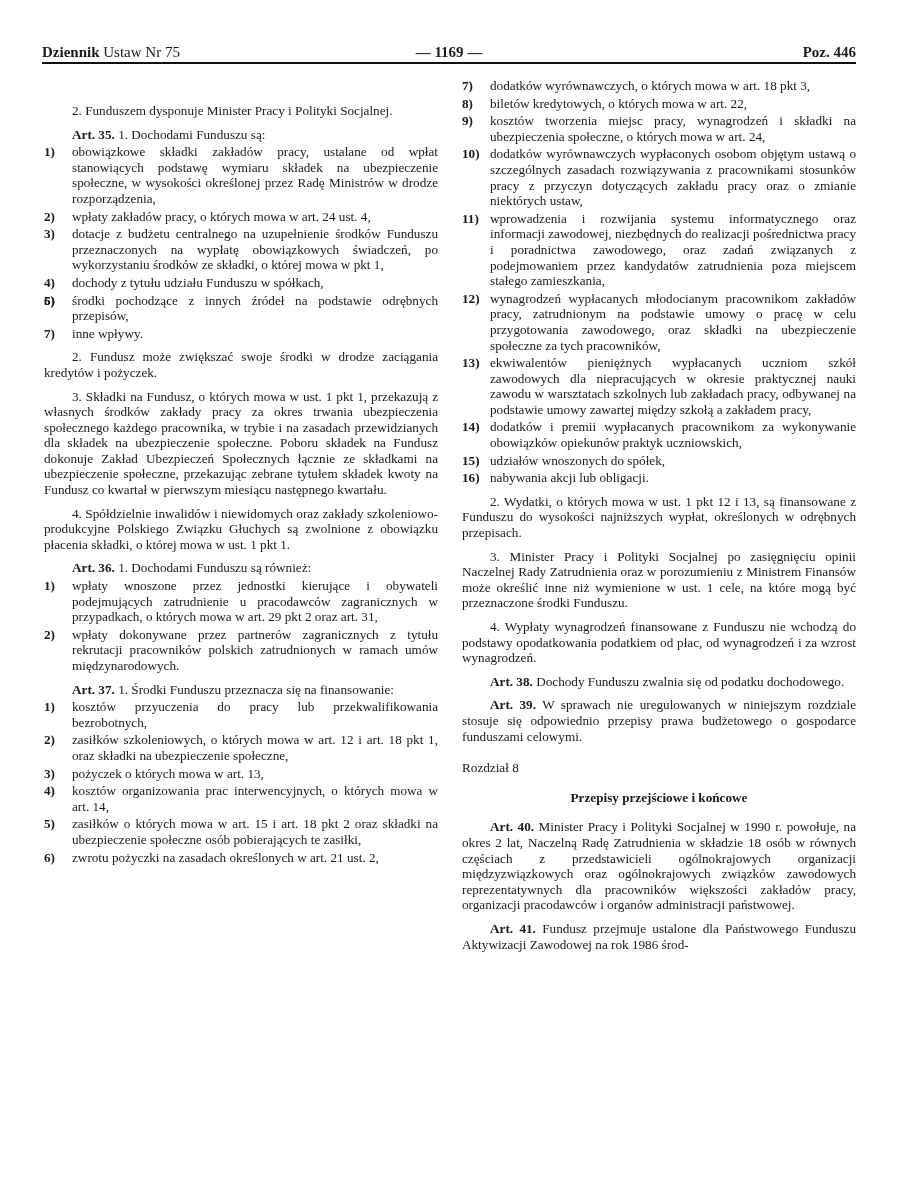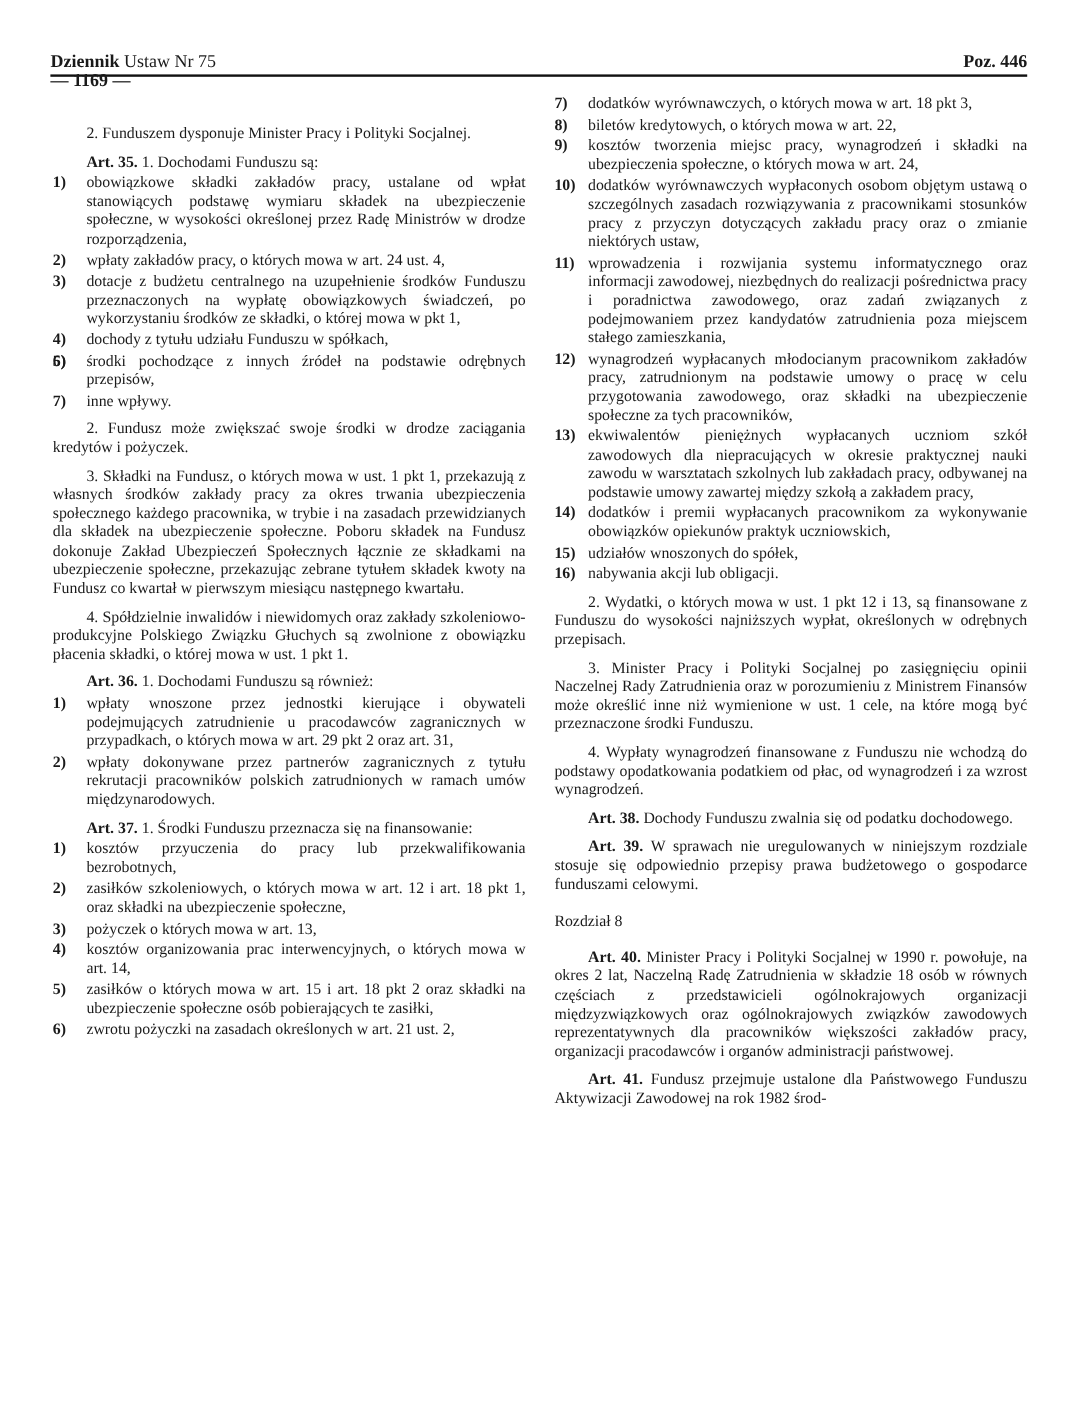--- a/index.html
+++ b/index.html
@@ -7,21 +7,21 @@
     width: 909px; height: 1181px; position: relative; overflow: hidden;
     font-family: "DejaVu Serif", "Liberation Serif", serif;
     color: #1a1a1a;
   }
   .header {
     position: absolute; left: 42px; top: 44px; width: 814px; height: 18px;
     border-bottom: 2px solid #111;
     font-size: 15px; font-family: "Liberation Serif", serif;
   }
   .header .left { position: absolute; left: 0; top: 0; }
-  .header .center { position: absolute; left: 0; right: 0; top: 16px; text-align: left; font-weight: bold; }
+  .header .center { position: absolute; left: 0; right: 0; top: 0; text-align: center; font-weight: bold; }
   .header .right { position: absolute; right: 0; top: 0; font-weight: bold; }
   .header .left b { font-weight: bold; }
 
   .col {
     position: absolute; top: 78px;
     font-family: "Liberation Serif", serif;
     font-size: 13.2px; line-height: 15.6px;
     text-align: justify;
   }
   .col.left { left: 44px; width: 394px; margin-top: 25px; }
@@ -91,15 +91,16 @@
     <div class="item"><span class="num">14)</span><span>dodatków i premii wypłacanych pracownikom za wykonywanie obowiązków opiekunów praktyk uczniowskich,</span></div>
     <div class="item"><span class="num">15)</span><span>udziałów wnoszonych do spółek,</span></div>
     <div class="item"><span class="num">16)</span><span>nabywania akcji lub obligacji.</span></div>
   </div>
   <p class="para">2. Wydatki, o których mowa w ust. 1 pkt 12 i 13, są finansowane z Funduszu do wysokości najniższych wypłat, określonych w odrębnych przepisach.</p>
   <p class="para">3. Minister Pracy i Polityki Socjalnej po zasięgnięciu opinii Naczelnej Rady Zatrudnienia oraz w porozumieniu z Ministrem Finansów może określić inne niż wymienione w ust. 1 cele, na które mogą być przeznaczone środki Funduszu.</p>
   <p class="para">4. Wypłaty wynagrodzeń finansowane z Funduszu nie wchodzą do podstawy opodatkowania podatkiem od płac, od wynagrodzeń i za wzrost wynagrodzeń.</p>
   <p class="para"><span class="art">Art. 38.</span><span> Dochody Funduszu zwalnia się od podatku dochodowego.</span></p>
   <p class="para"><span class="art">Art. 39.</span><span> W sprawach nie uregulowanych w niniejszym rozdziale stosuje się odpowiednio przepisy prawa budżetowego o gospodarce funduszami celowymi.</span></p>
   <div class="chapter">Rozdział 8</div>
+  <div class="chapter-title">Przepisy przejściowe i końcowe</div>
   <p class="para"><span class="art">Art. 40.</span><span> Minister Pracy i Polityki Socjalnej w 1990 r. powołuje, na okres 2 lat, Naczelną Radę Zatrudnienia w składzie 18 osób w równych częściach z przedstawicieli ogólnokrajowych organizacji międzyzwiązkowych oraz ogólnokrajowych związków zawodowych reprezentatywnych dla pracowników większości zakładów pracy, organizacji pracodawców i organów administracji państwowej.</span></p>
-  <p class="para"><span class="art">Art. 41.</span><span> Fundusz przejmuje ustalone dla Państwowego Funduszu Aktywizacji Zawodowej na rok 1982 środ-</span></p>
+  <p class="para"><span class="art">Art. 41.</span><span> Fundusz przejmuje ustalone dla Państwowego Funduszu Aktywizacji Zawodowej na rok 1986 środ-</span></p>
 </div>
 
 </body></html>

